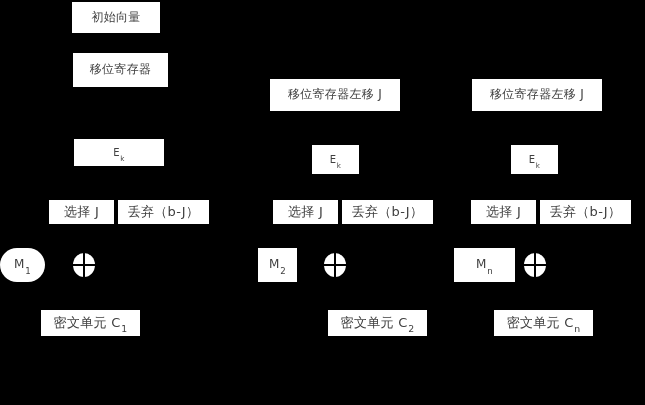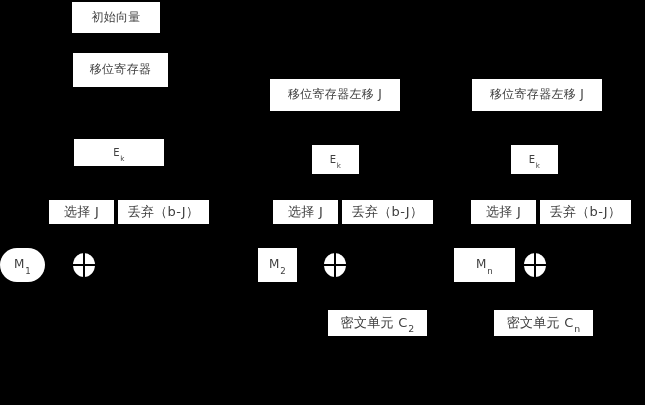--- a/index.html
+++ b/index.html
@@ -90,20 +90,23 @@
   <div class="box lbl-small" style="left:118px;top:200px;width:91px;height:24px;">
     <span>丢弃（b-J）</span>
   </div>
 
   <div class="box mlabel" style="left:0px;top:248px;width:45px;height:34px;border-radius:17px;">
     <span><span>M</span><span class="sub">1</span></span>
   </div>
 
   <div class="xor" style="left:73px;top:253px;"></div>
 
+  <div class="box lbl-small" style="left:41px;top:310px;width:99px;height:26px;">
+    <span><span>密文单元 C</span><span class="sub">1</span></span>
+  </div>
 
   <div class="box" style="left:270px;top:79px;width:130px;height:32px;">
     <span>移位寄存器左移 J</span>
   </div>
 
   <div class="box ek" style="left:312px;top:145px;width:47px;height:29px;">
     <span><span>E</span><span class="sub">k</span></span>
   </div>
 
   <div class="box lbl-small" style="left:273px;top:200px;width:65px;height:24px;">

